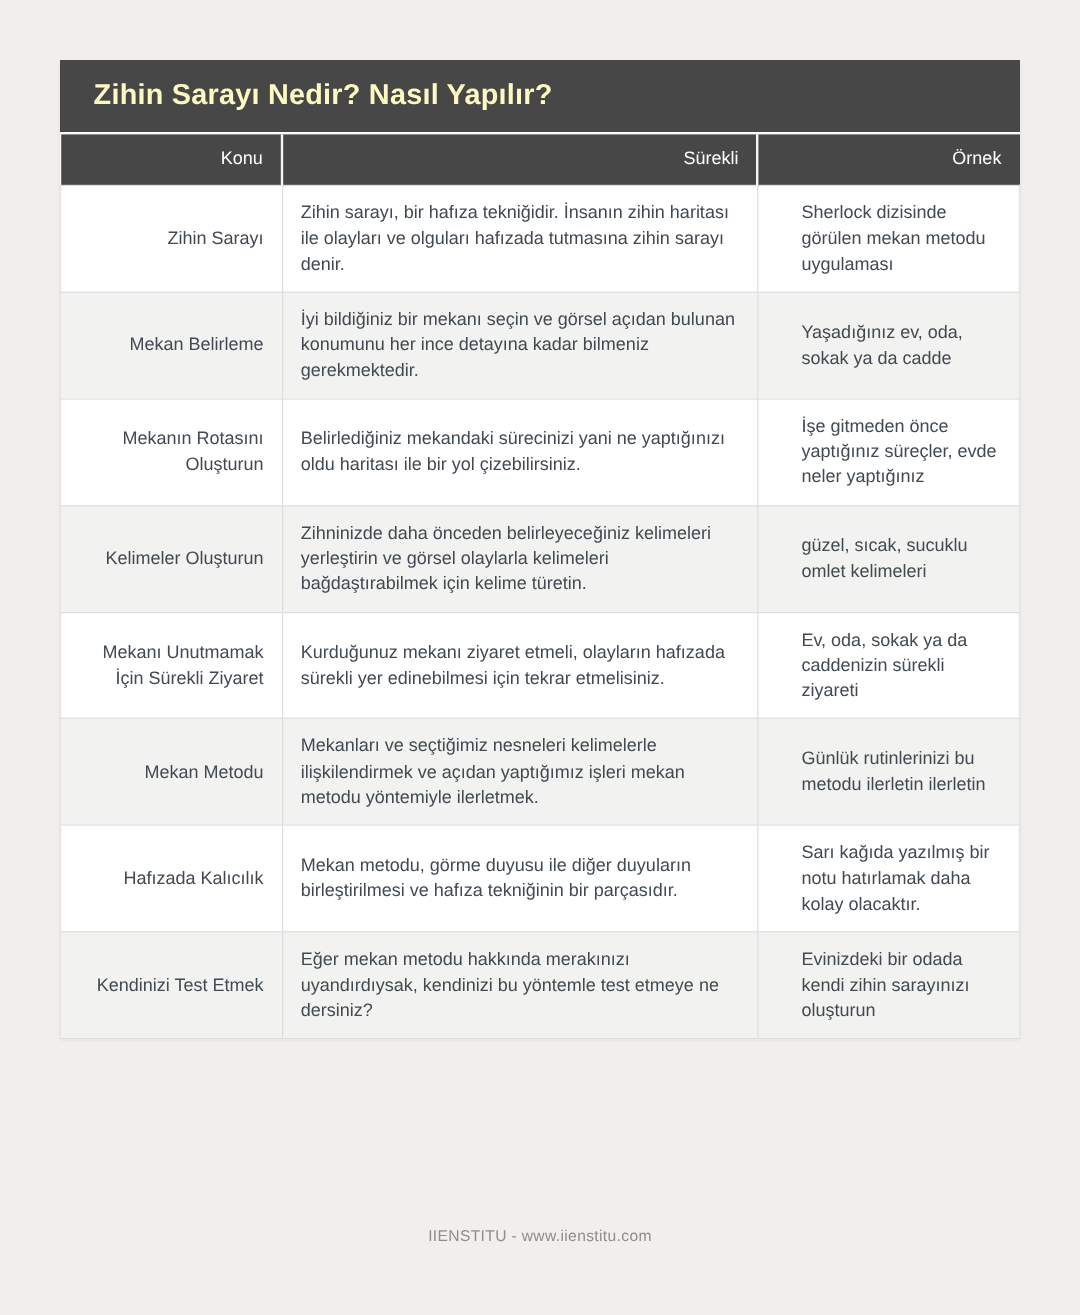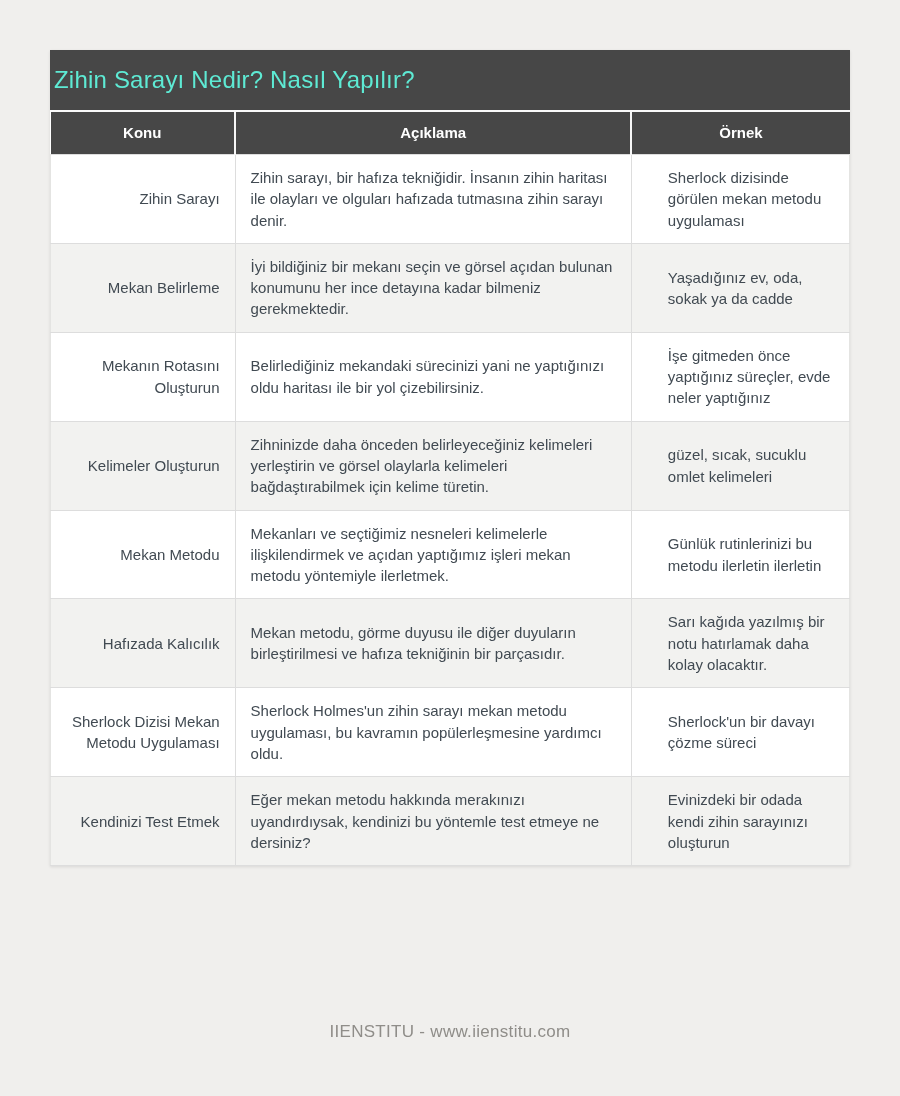--- a/index.html
+++ b/index.html
@@ -13,45 +13,45 @@
   .card {
     position: absolute;
     left: 50px;
     top: 50px;
     width: 800px;
     background: #ffffff;
     box-shadow: 0 1px 3px rgba(0,0,0,0.10);
   }
   .title-bar {
     background: #474747;
-    color: #5eead4;
+    color: #fef9c3;
     font-size: 24px;
-    font-weight: normal;
+    font-weight: bold;
     line-height: 30px;
-    padding: 15px 4px;
+    padding: 15px 28px;
     border-bottom: 2px solid #fafafa;
     letter-spacing: 0.2px;
   }
   table.data-table {
     width: 100%;
     border-collapse: collapse;
     table-layout: fixed;
     background: #ffffff;
     font-size: 15px;
     color: #414a52;
   }
   table.data-table col.c-konu   { width: 23.1%; }
   table.data-table col.c-acik   { width: 49.6%; }
   table.data-table col.c-ornek  { width: 27.3%; }
   table.data-table th {
     background: #474747;
     color: #ffffff;
-    font-weight: bold;
+    font-weight: normal;
     font-size: 15px;
-    text-align: center;
+    text-align: right;
     padding: 11px 15px;
     line-height: 20px;
     border-left: 2px solid #f7f7f7;
   }
   table.data-table th:first-child { border-left: none; }
   table.data-table td {
     padding: 12px 15px;
     border: 1px solid #dddddd;
     vertical-align: middle;
     line-height: 1.42;
@@ -62,39 +62,39 @@
   table.data-table tbody tr:nth-child(even) { background: #f2f2f0; }
   table.data-table td:first-child { border-left: 1px solid #e4e4e2; text-align: right; }
   table.data-table td:last-child  { border-right: 1px solid #e4e4e2; padding-left: 36px; }
   .footer {
     position: absolute;
     top: 1022px;
     left: 0;
     width: 900px;
     text-align: center;
     color: #8f8d89;
-    font-size: 17px;
+    font-size: 13px;
     letter-spacing: 0.3px;
   }
 </style>
 </head>
 <body>
 
 <div class="card">
   <div class="title-bar">Zihin Sarayı Nedir? Nasıl Yapılır?</div>
   <table class="data-table">
     <colgroup>
       <col class="c-konu">
       <col class="c-acik">
       <col class="c-ornek">
     </colgroup>
     <thead>
       <tr>
         <th>Konu</th>
-        <th>Açıklama</th>
+        <th>Sürekli</th>
         <th>Örnek</th>
       </tr>
     </thead>
     <tbody id="table-body">
         <tr>
           <td>Zihin Sarayı</td>
           <td>Zihin sarayı, bir hafıza tekniğidir. İnsanın zihin haritası ile olayları ve olguları hafızada tutmasına zihin sarayı denir.</td>
           <td>Sherlock dizisinde görülen mekan metodu uygulaması</td>
         </tr>
         <tr>
@@ -106,33 +106,33 @@
           <td>Mekanın Rotasını Oluşturun</td>
           <td>Belirlediğiniz mekandaki sürecinizi yani ne yaptığınızı oldu haritası ile bir yol çizebilirsiniz.</td>
           <td>İşe gitmeden önce yaptığınız süreçler, evde neler yaptığınız</td>
         </tr>
         <tr>
           <td>Kelimeler Oluşturun</td>
           <td>Zihninizde daha önceden belirleyeceğiniz kelimeleri yerleştirin ve görsel olaylarla kelimeleri bağdaştırabilmek için kelime türetin.</td>
           <td>güzel, sıcak, sucuklu omlet kelimeleri</td>
         </tr>
         <tr>
+          <td>Mekanı Unutmamak İçin Sürekli Ziyaret</td>
+          <td>Kurduğunuz mekanı ziyaret etmeli, olayların hafızada sürekli yer edinebilmesi için tekrar etmelisiniz.</td>
+          <td>Ev, oda, sokak ya da caddenizin sürekli ziyareti</td>
+        </tr>
+        <tr>
           <td>Mekan Metodu</td>
           <td>Mekanları ve seçtiğimiz nesneleri kelimelerle ilişkilendirmek ve açıdan yaptığımız işleri mekan metodu yöntemiyle ilerletmek.</td>
           <td>Günlük rutinlerinizi bu metodu ilerletin ilerletin</td>
         </tr>
         <tr>
           <td>Hafızada Kalıcılık</td>
           <td>Mekan metodu, görme duyusu ile diğer duyuların birleştirilmesi ve hafıza tekniğinin bir parçasıdır.</td>
           <td>Sarı kağıda yazılmış bir notu hatırlamak daha kolay olacaktır.</td>
-        </tr>
-        <tr>
-          <td>Sherlock Dizisi Mekan Metodu Uygulaması</td>
-          <td>Sherlock Holmes'un zihin sarayı mekan metodu uygulaması, bu kavramın popülerleşmesine yardımcı oldu.</td>
-          <td>Sherlock'un bir davayı çözme süreci</td>
         </tr>
         <tr>
           <td>Kendinizi Test Etmek</td>
           <td>Eğer mekan metodu hakkında merakınızı uyandırdıysak, kendinizi bu yöntemle test etmeye ne dersiniz?</td>
           <td>Evinizdeki bir odada kendi zihin sarayınızı oluşturun</td>
         </tr>
       </tbody>
   </table>
 </div>
 

